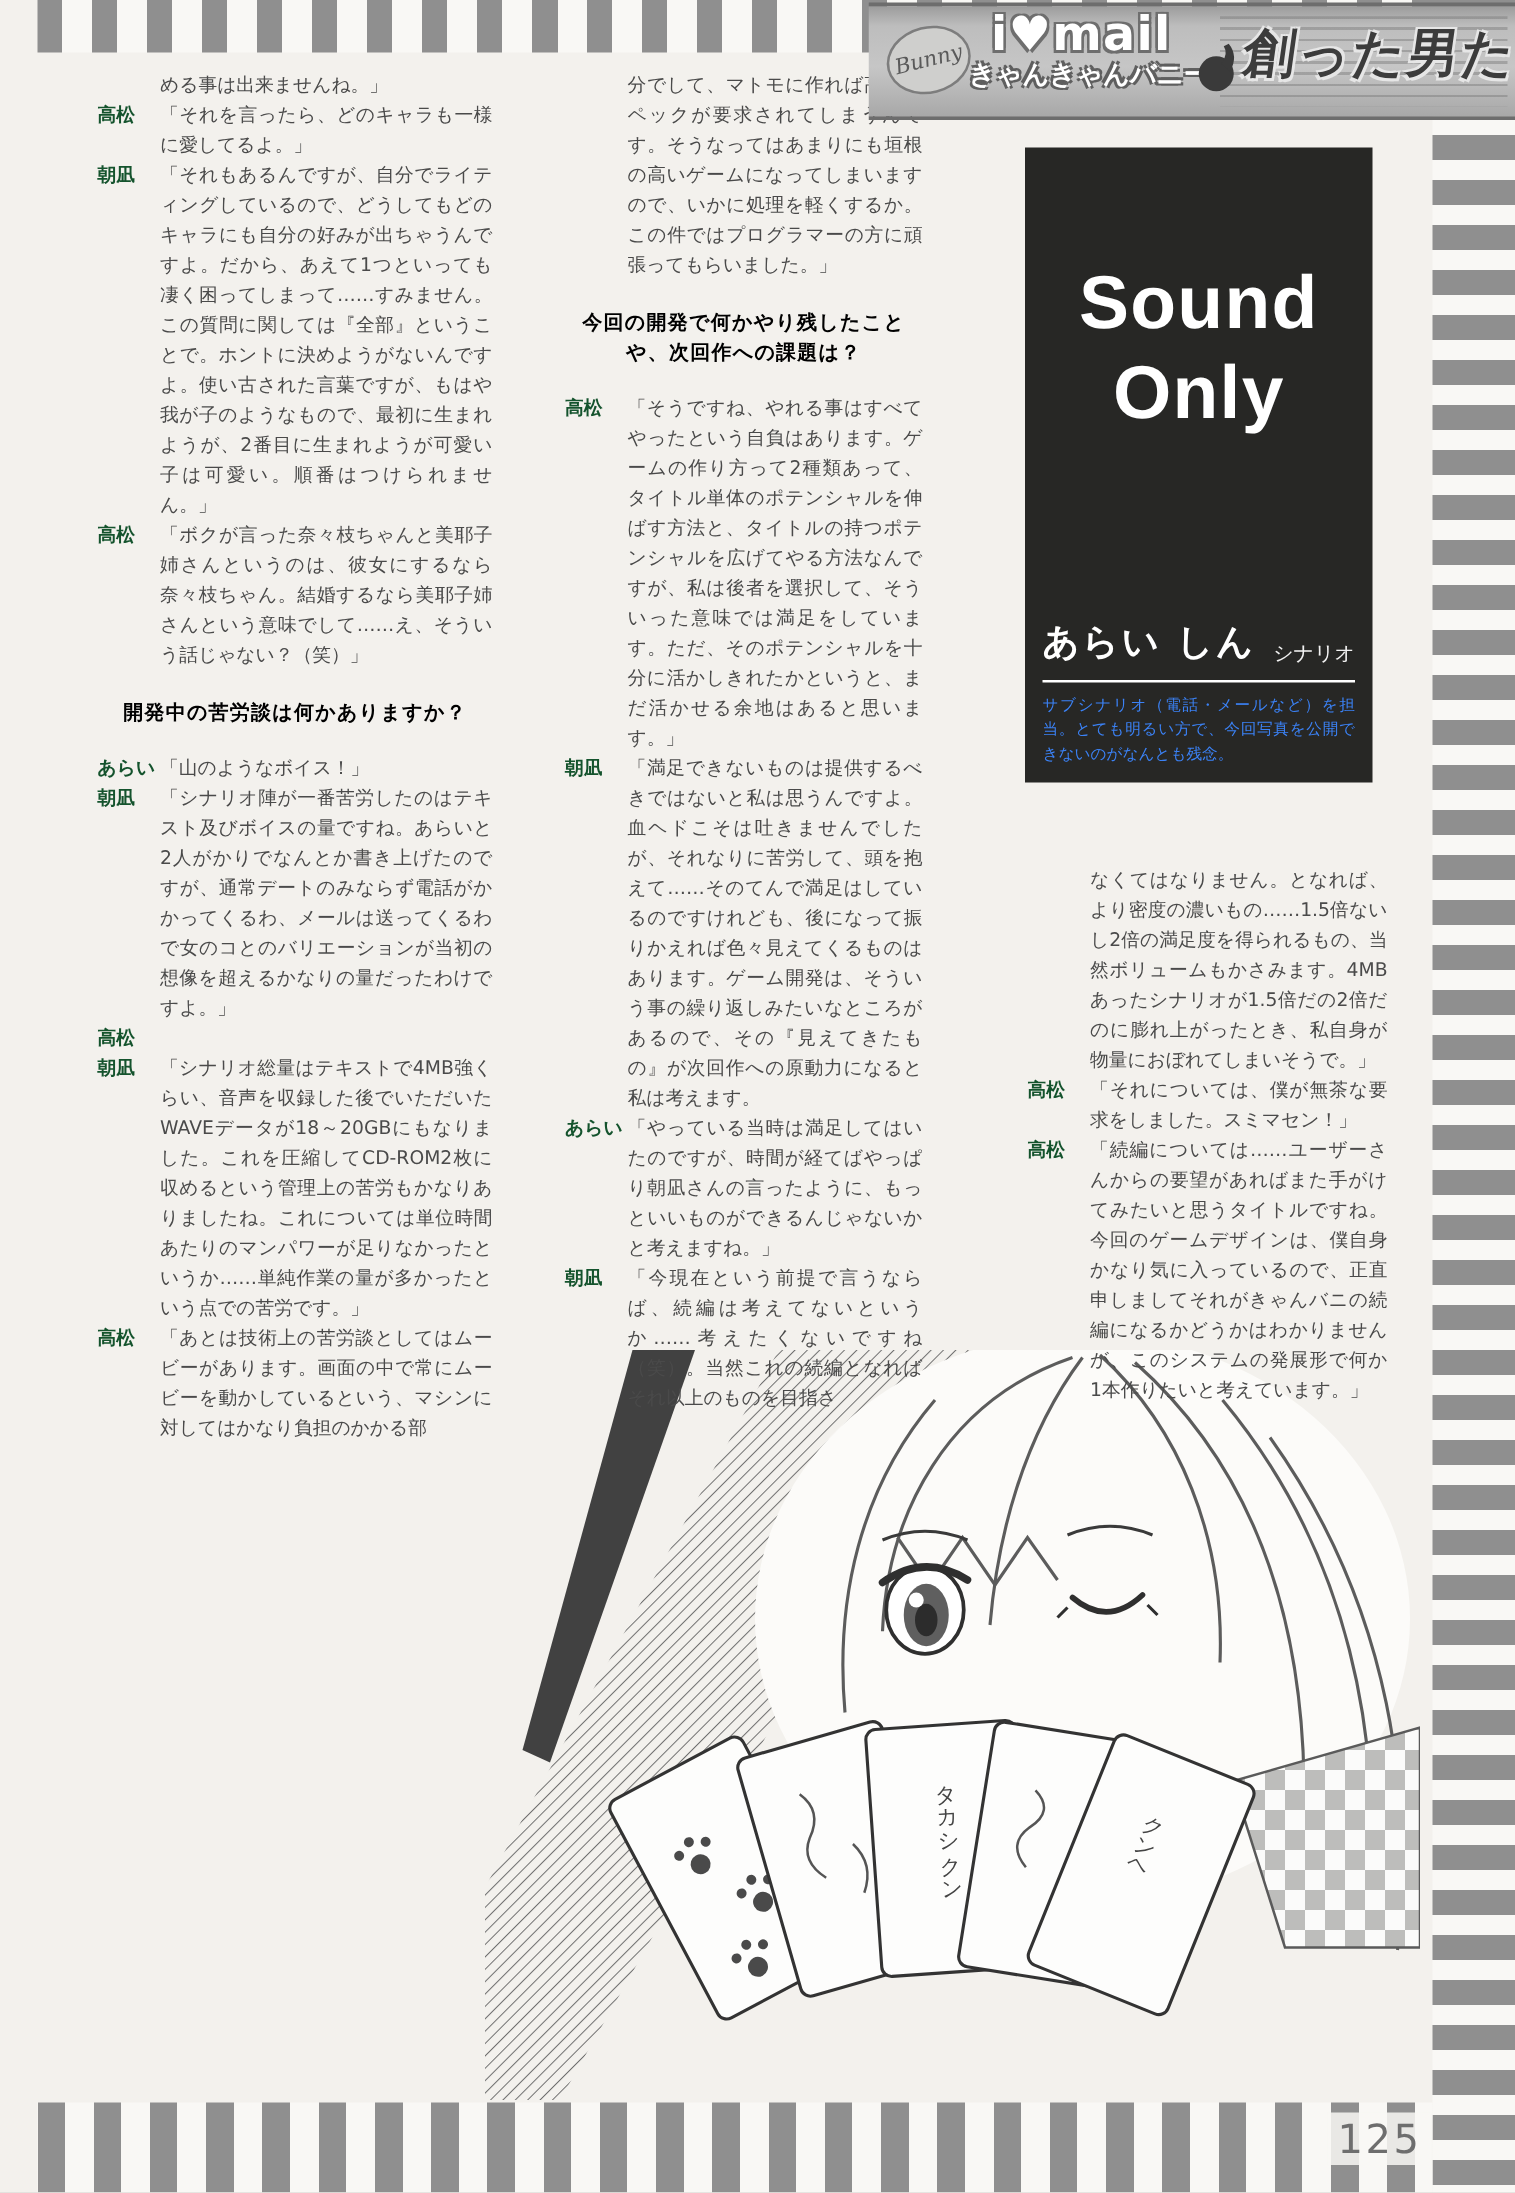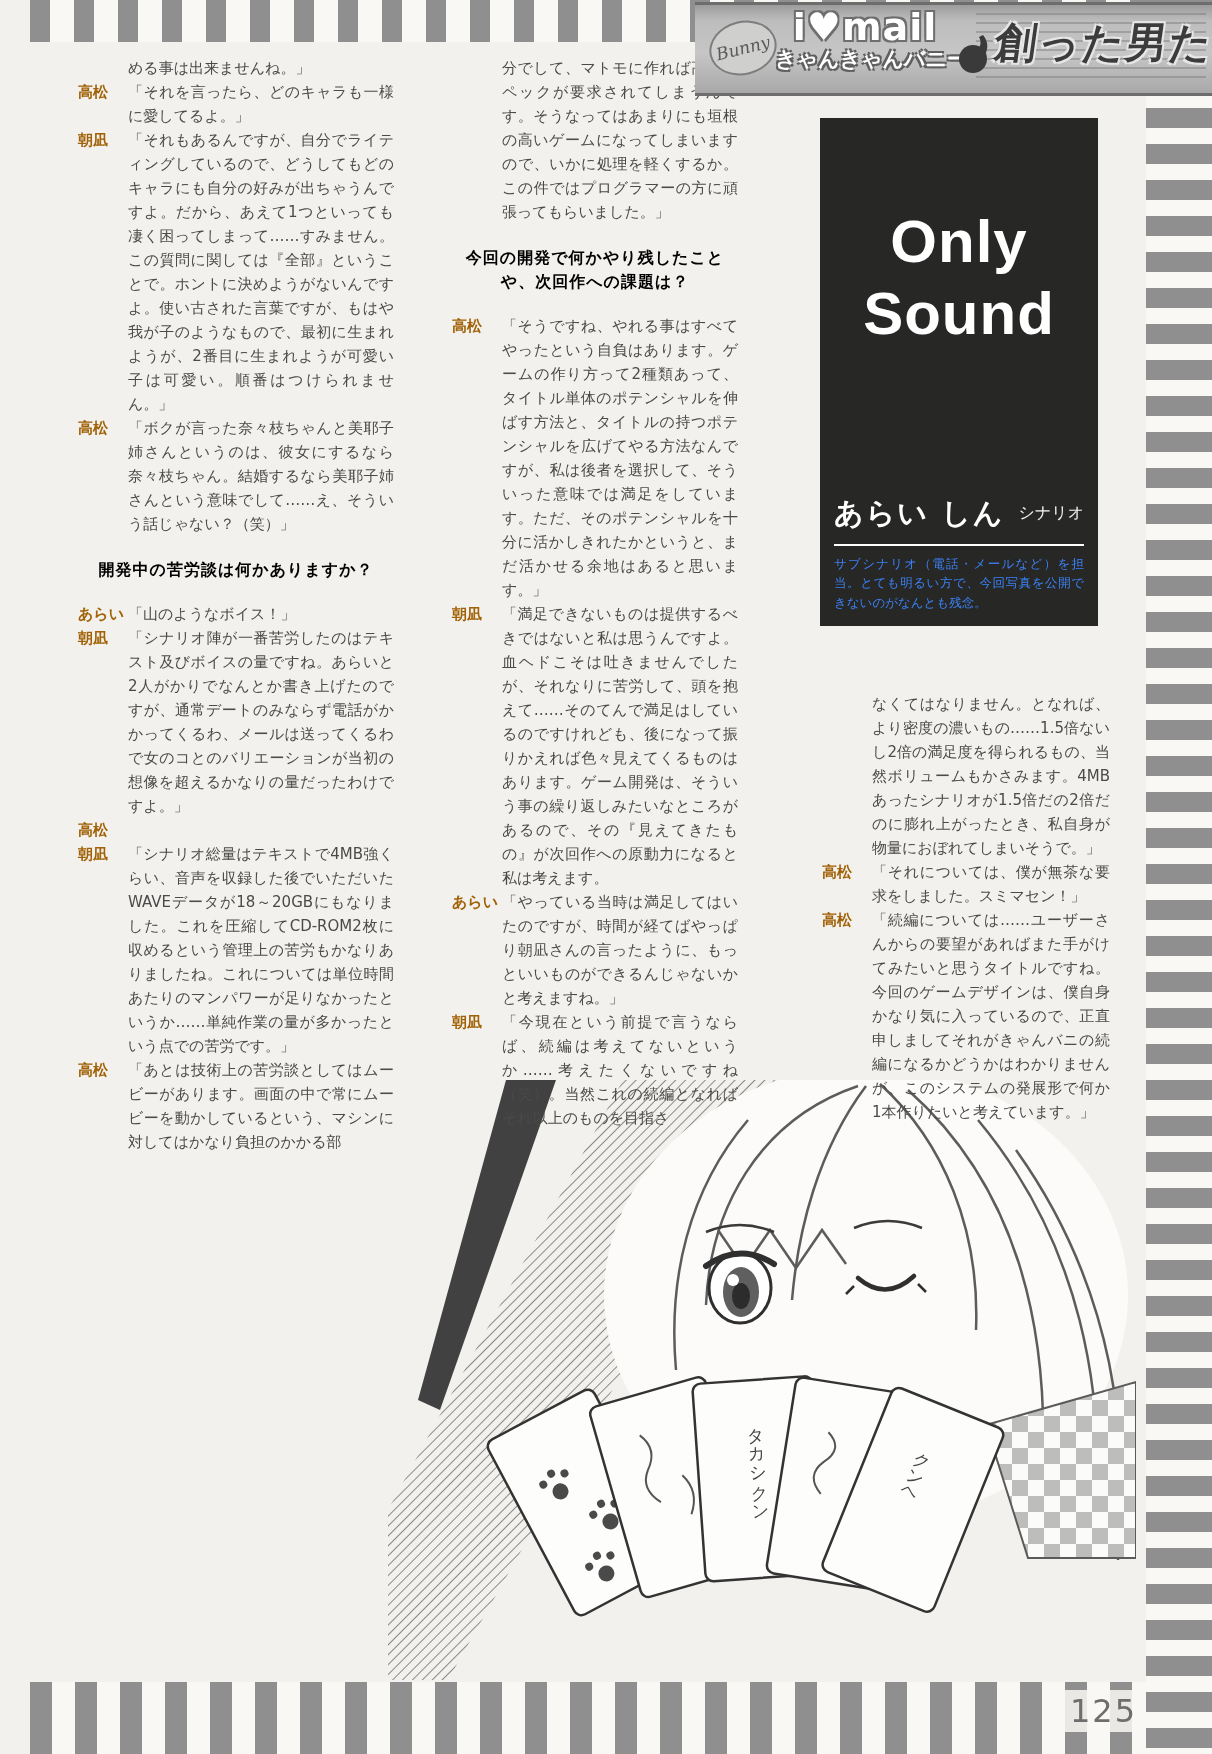--- a/index.html
+++ b/index.html
@@ -61,41 +61,41 @@
   .logo-lines{
     position:absolute; right:6px; top:8px; width:230px; height:72px;
     background:repeating-linear-gradient(180deg,rgba(120,120,120,.45) 0 2px,transparent 2px 9px);
   }
   
   .col{position:absolute; z-index:3; font-size:15px; line-height:24px; color:#4a4a4a;}
   .col-left{left:78px;  top:56px; width:316px;}
   .col-middle{left:452px; top:56px; width:286px;}
   .col-right{left:822px; top:692px; width:288px;}
   .para{display:flex; margin:0;}
-  .speaker{flex:0 0 50px; font-weight:bold; color:#a16207;}
+  .speaker{flex:0 0 50px; font-weight:bold; color:#14532d;}
   .btext{flex:1; text-align:justify;}
   .question{
     display:block; font-weight:bold; color:#000000; font-size:16px;
     margin:22px 0 20px; letter-spacing:1px;
     font-family:"DejaVu Serif","Liberation Serif",serif;
     text-align:center;
   }
   
   .profile{
     position:absolute; left:820px; top:118px; width:278px; height:508px;
     background:#272725; color:#fff; z-index:4;
     display:flex; flex-direction:column;
   }
   .sound-big{
     margin-top:88px; text-align:center;
     font-size:60px; font-weight:800; line-height:72px; letter-spacing:1px;
     font-family:"Liberation Sans","DejaVu Sans",sans-serif;
   }
   .profile-namerow{
-    margin-top:auto; padding:0 14px; display:flex; align-items:center; justify-content:space-between;
+    margin-top:auto; padding:0 14px; display:flex; align-items:flex-end; justify-content:space-between;
   }
   .profile-name{font-size:29px; font-weight:bold; letter-spacing:2px;}
   .profile-role{font-size:16px; color:#f2f2f2;}
   .profile-rule{height:2px; background:#fff; margin:10px 14px 8px;}
   .profile-caption{
     padding:0 14px 14px; font-size:12.5px; line-height:1.55; color:#3b82f6; text-align:justify;
   }
   
   .illo{position:absolute; left:388px; top:1080px; z-index:1;}
   
@@ -285,22 +285,22 @@
         <span class="btext">「それについては、僕が無茶な要求をしました。スミマセン！」</span>
       </div>
       <div class="para">
         <span class="speaker">高松</span>
         <span class="btext">「続編については……ユーザーさんからの要望があればまた手がけてみたいと思うタイトルですね。今回のゲームデザインは、僕自身かなり気に入っているので、正直申しましてそれがきゃんバニの続編になるかどうかはわかりませんが、このシステムの発展形で何か1本作りたいと考えています。」</span>
       </div>
     </div>
 
   <div class="profile">
     <div class="sound-big">
+      <div>Sound</div>
       <div>Only</div>
-      <div>Sound</div>
     </div>
     <div class="profile-namerow">
       <span class="profile-name">あらい しん</span>
       <span class="profile-role">シナリオ</span>
     </div>
     <div class="profile-rule"></div>
     <div class="profile-caption">サブシナリオ（電話・メールなど）を担当。とても明るい方で、今回写真を公開できないのがなんとも残念。</div>
   </div>
 
   <div class="pagenum">125</div>

